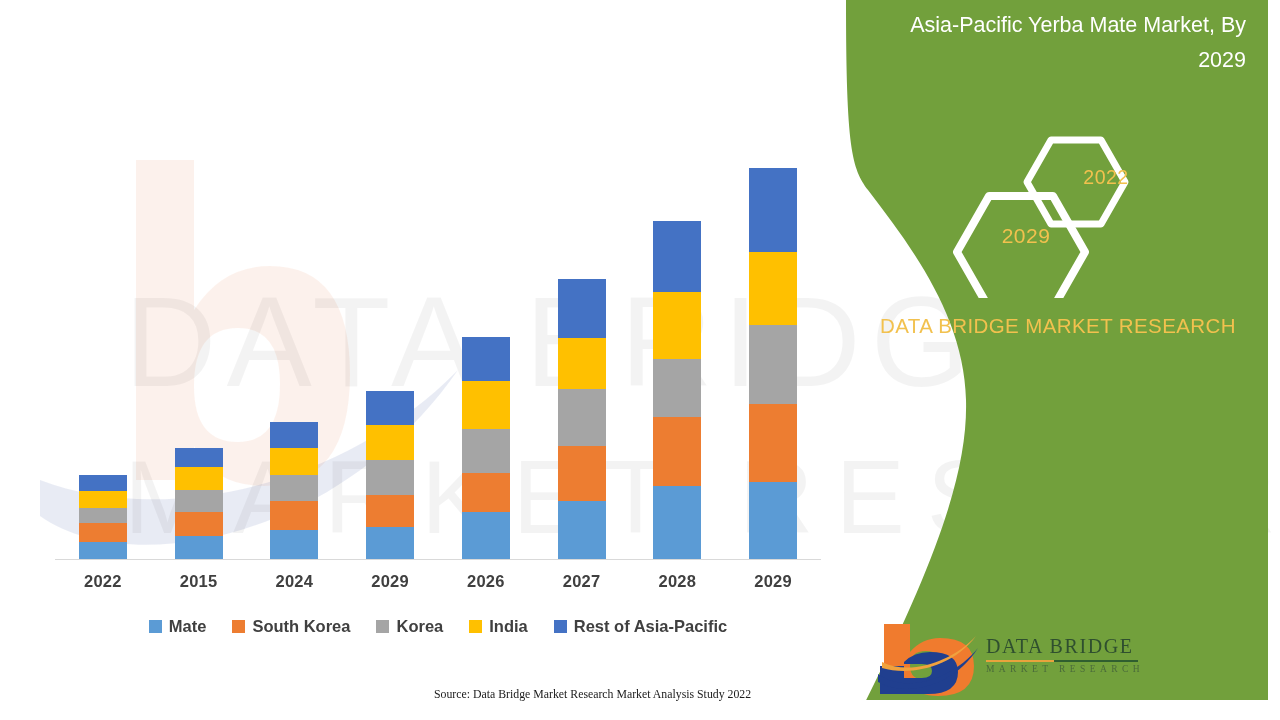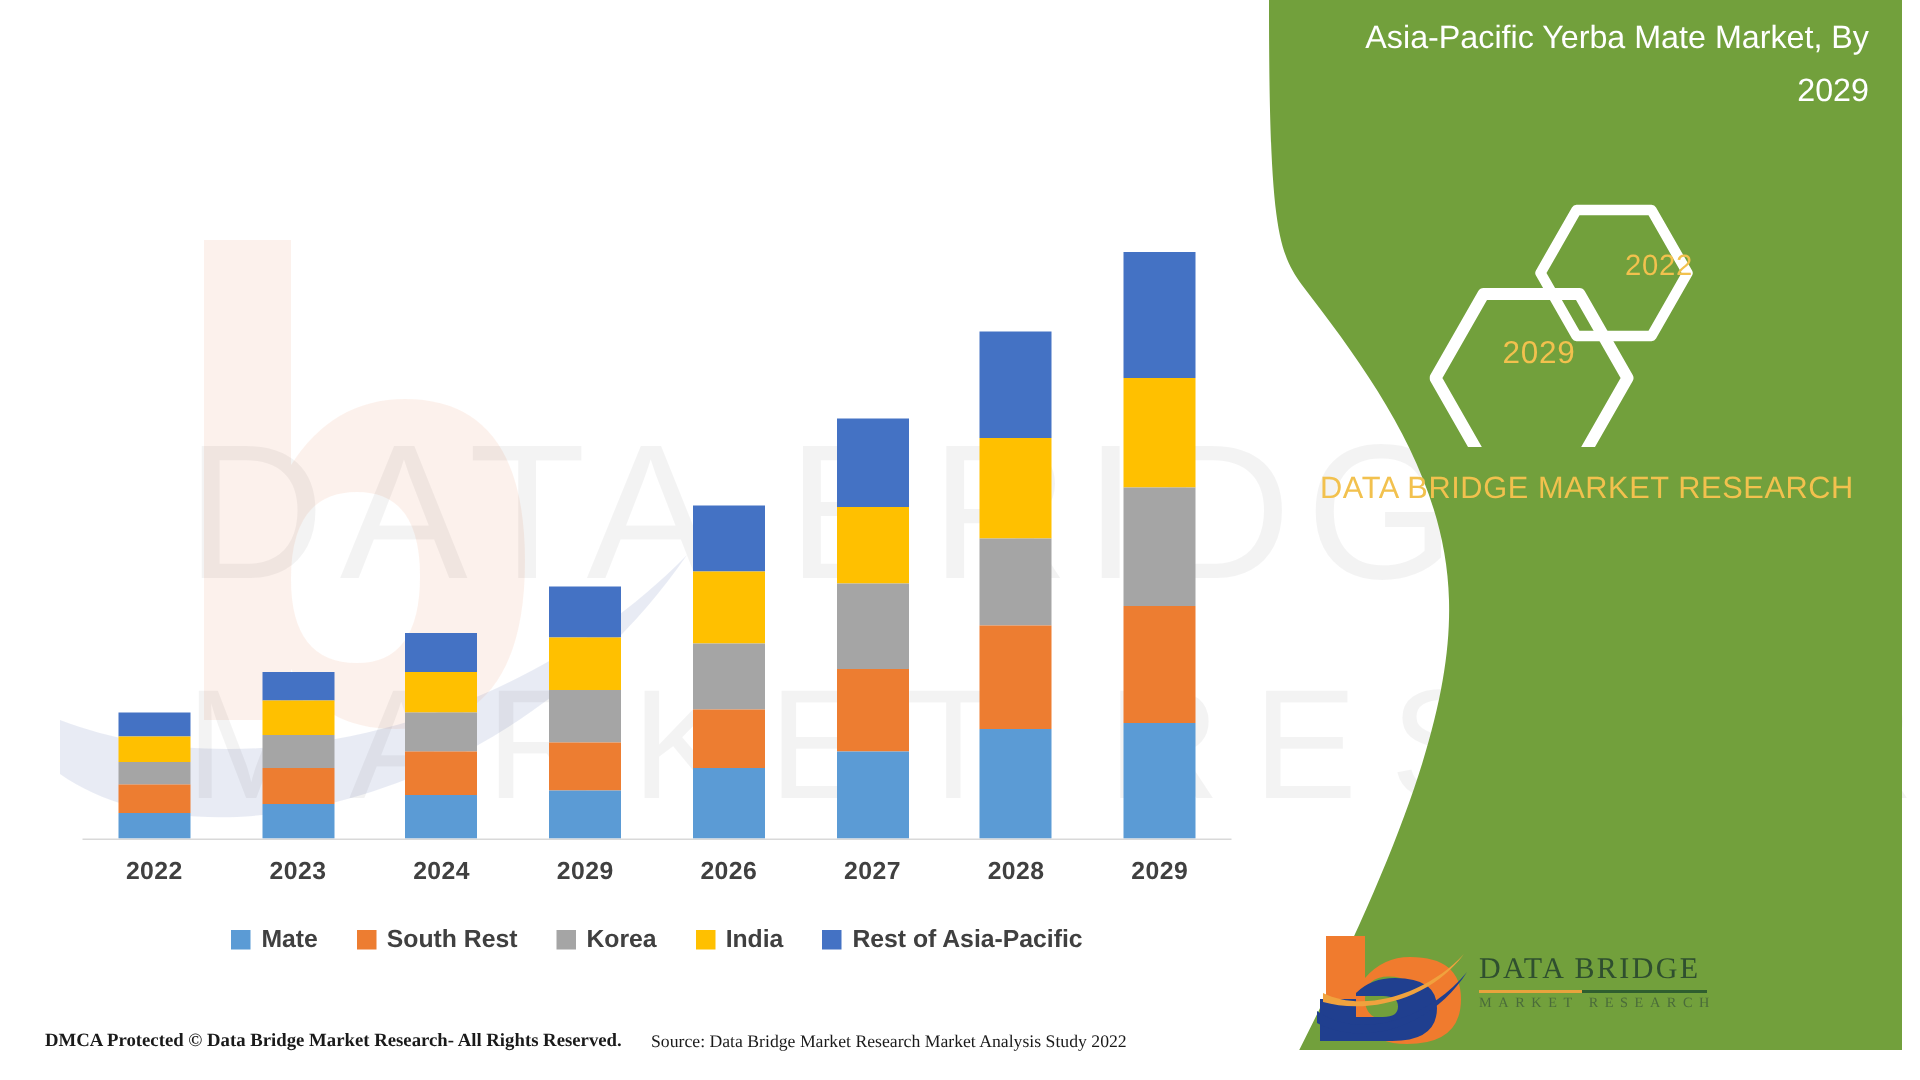--- a/index.html
+++ b/index.html
@@ -361,53 +361,52 @@
             <div class="seg" title="South Korea 2029: 75" style="height: 78.6538px; background: rgb(237, 125, 49);"></div>
             <div class="seg" title="Japan 2029: 73" style="height: 76.5564px; background: rgb(91, 155, 213);"></div>
           </div>
         </div>
       </div>
     <div class="axis-line"></div>
   </div>
 
   <div class="xlabels">
       <div class="xlabel">2022</div>
-      <div class="xlabel">2023</div>
+      <div class="xlabel">2015</div>
       <div class="xlabel">2024</div>
       <div class="xlabel">2029</div>
       <div class="xlabel">2026</div>
       <div class="xlabel">2027</div>
       <div class="xlabel">2028</div>
       <div class="xlabel">2029</div>
     </div>
 
   <div class="legend">
       <div class="legend-item">
         <span class="legend-swatch" style="background: rgb(91, 155, 213);"></span>
         <span class="legend-label">Mate</span>
       </div>
       <div class="legend-item">
         <span class="legend-swatch" style="background: rgb(237, 125, 49);"></span>
-        <span class="legend-label">South Rest</span>
+        <span class="legend-label">South Korea</span>
       </div>
       <div class="legend-item">
         <span class="legend-swatch" style="background: rgb(165, 165, 165);"></span>
         <span class="legend-label">Korea</span>
       </div>
       <div class="legend-item">
         <span class="legend-swatch" style="background: rgb(255, 192, 0);"></span>
         <span class="legend-label">India</span>
       </div>
       <div class="legend-item">
         <span class="legend-swatch" style="background: rgb(68, 114, 196);"></span>
         <span class="legend-label">Rest of Asia-Pacific</span>
       </div>
     </div>
 
-  <div class="footer-left">DMCA Protected © Data Bridge Market Research- All Rights Reserved.</div>
   <div class="footer-source">Source: Data Bridge Market Research Market Analysis Study 2022</div>
 
   <div class="green-panel">
     <svg class="shape" width="440" height="720" viewBox="0 0 440 720">
       <path d="M18 0 L440 0 L440 720 L28 720 C110 560 140 470 138 400 C136 318 86 250 40 190 C24 168 18 150 18 0 Z" fill="#72A03C"></path>
     </svg>
 
     <div class="panel-title">Asia-Pacific Yerba Mate Market, By 2029</div>
 
     <div class="hexes">

